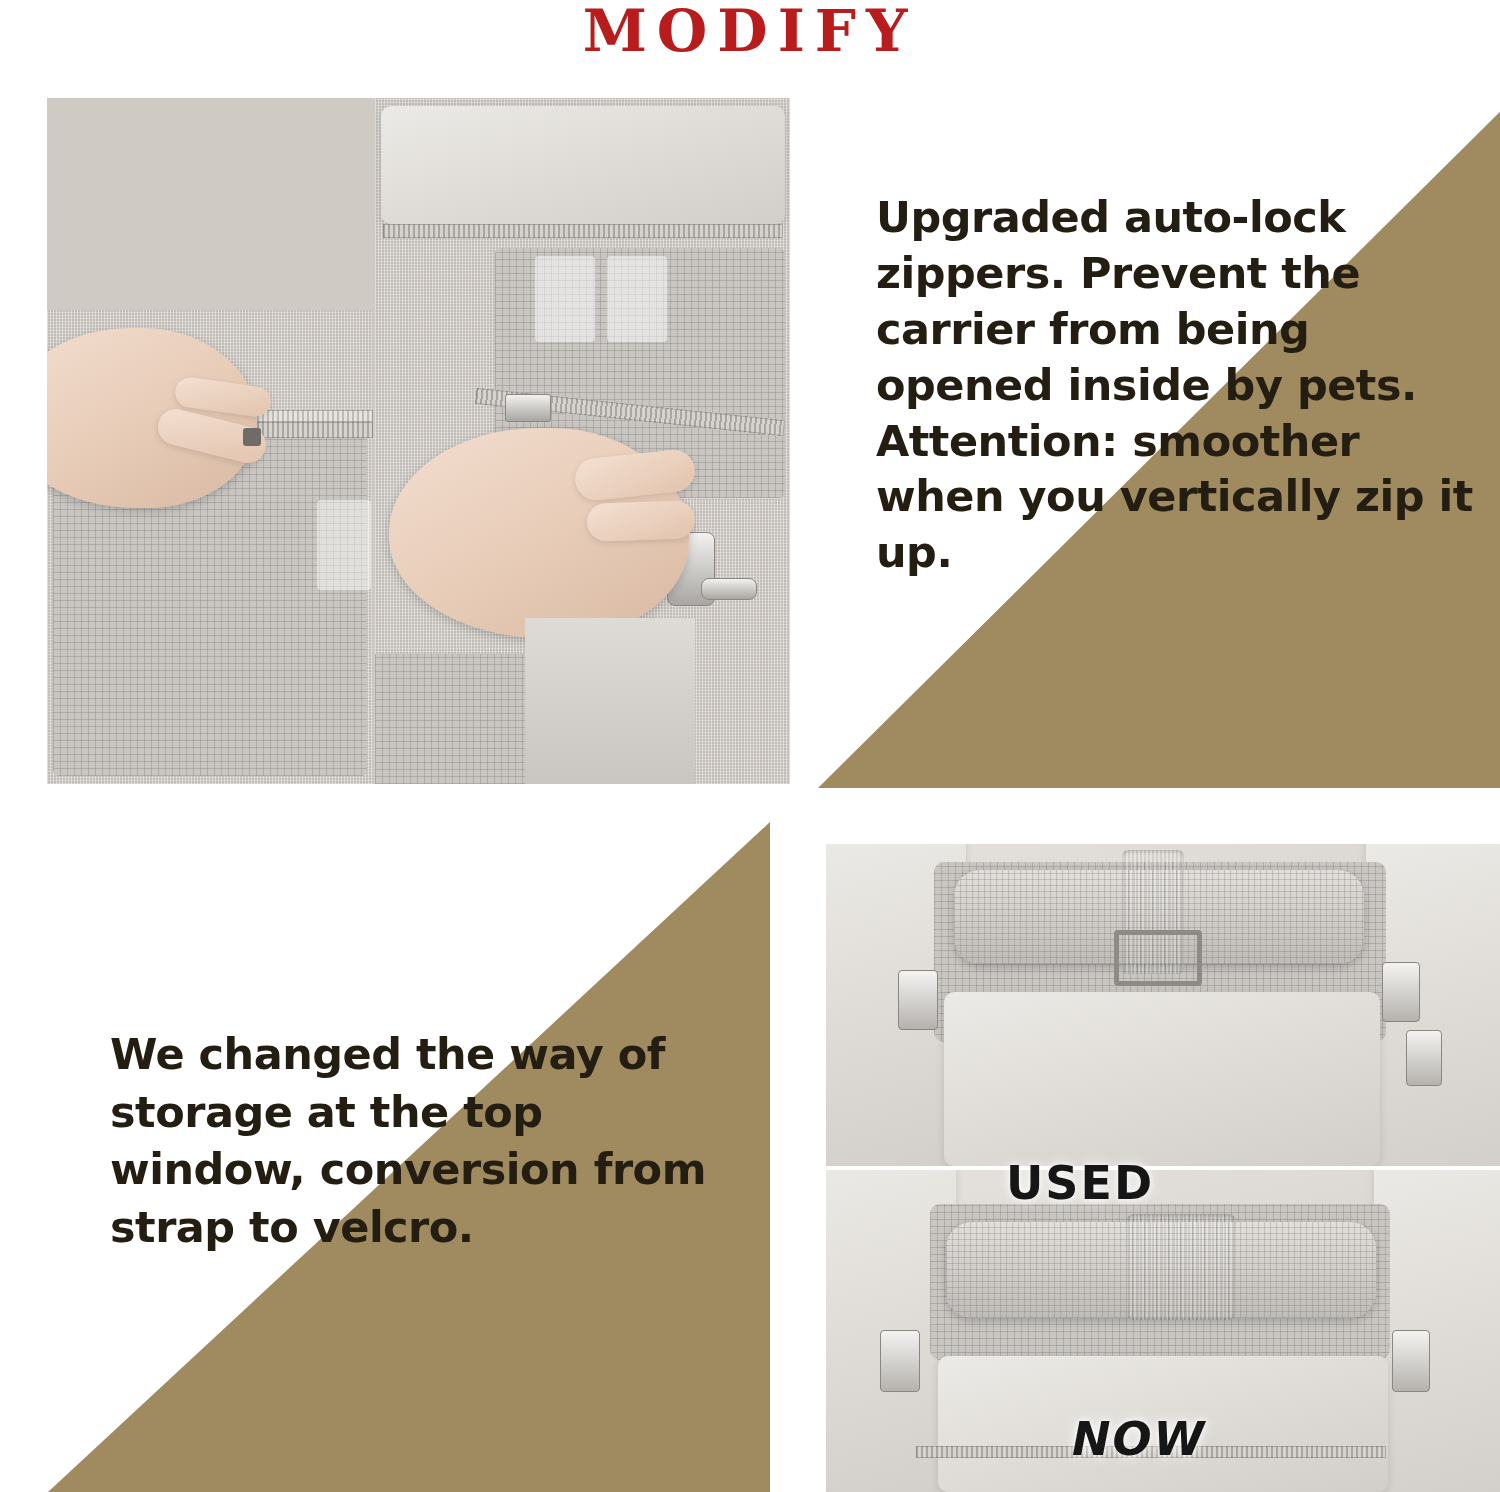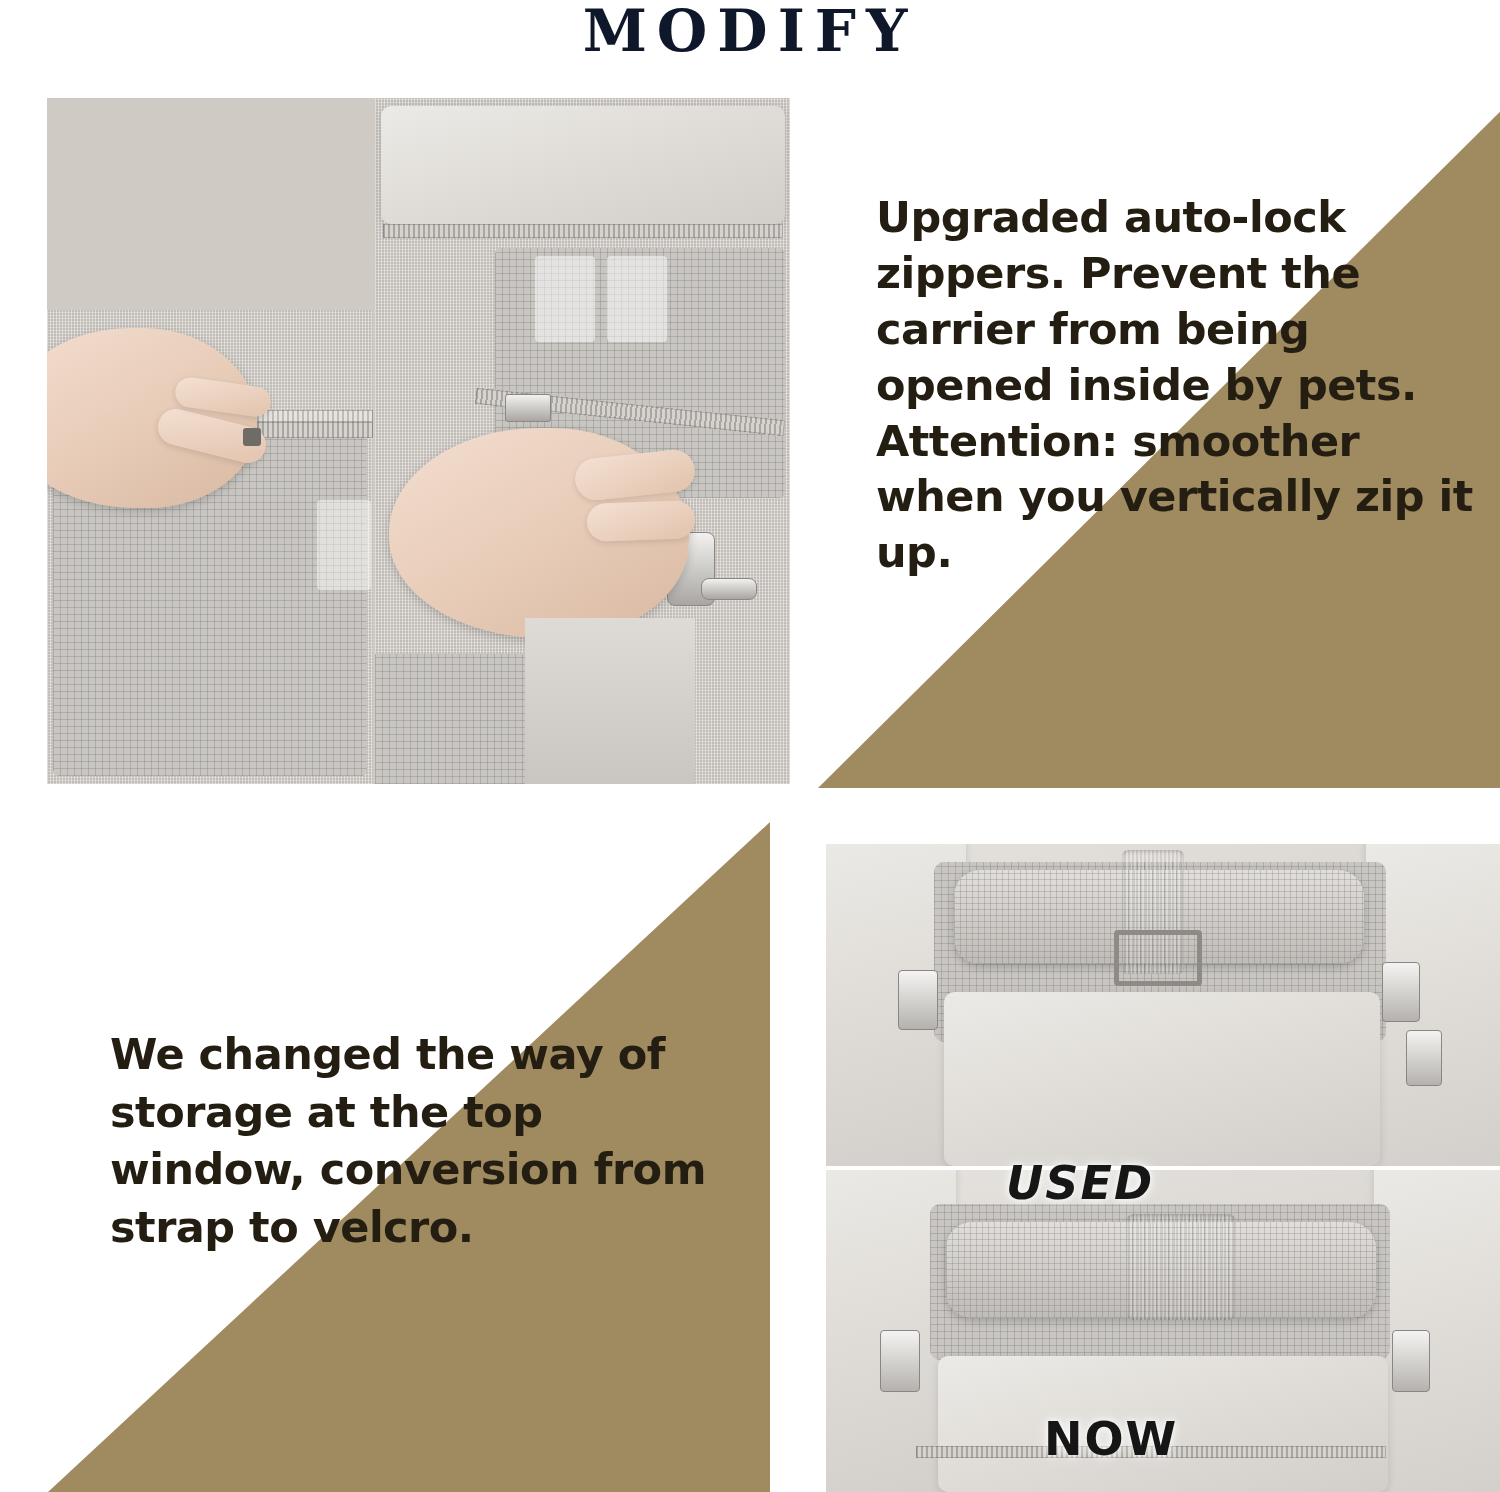--- a/index.html
+++ b/index.html
@@ -13,21 +13,21 @@
   .page{position:relative;width:1500px;height:1492px;background:#fff;}
 
   
   .title{
     position:absolute;left:0;top:2px;width:1500px;
     text-align:center;
     font-family:"DejaVu Serif", serif;
     font-weight:bold;
     font-size:58px;
     letter-spacing:10px;
-    color:#0f172a;
+    color:#b91c1c;
     line-height:1.0;
   }
 
   
   .top-block{position:absolute;left:0;top:84px;width:1500px;height:704px;padding-left:28px;}
 
   
   .photo-top{
     position:absolute;left:47px;top:14px;width:743px;height:686px;
     overflow:hidden;background:#cfcac4;
@@ -119,22 +119,22 @@
   .photo-now{
     position:absolute;left:778px;top:348px;width:675px;height:322px;overflow:hidden;
     background:linear-gradient(165deg,#e6e3de 0%,#d7d3ce 55%,#c7c3be 100%);
   }
   .cap{
     position:absolute;
     font-family:"DejaVu Sans", sans-serif;
     font-weight:bold;font-size:46px;letter-spacing:2px;color:#161616;
     text-shadow:0 0 6px rgba(255,255,255,.9),0 0 14px rgba(255,255,255,.8);
   }
-  .cap-used{left:1006px;top:1156px;font-style:italic;}
-  .cap-now{left:1044px;top:1412px;}
+  .cap-used{left:1006px;top:1156px;}
+  .cap-now{left:1072px;top:1412px;font-style:italic;}
 
   .roll{
     position:absolute;border-radius:26px;
     background:
       repeating-linear-gradient(0deg, rgba(120,120,120,.30) 0 1px, rgba(255,255,255,0) 1px 6px),
       repeating-linear-gradient(90deg, rgba(120,120,120,.30) 0 1px, rgba(255,255,255,0) 1px 6px),
       linear-gradient(180deg,#e2dfda,#bfbbb6);
     box-shadow:0 3px 9px rgba(0,0,0,.2);
   }
   .strap{

